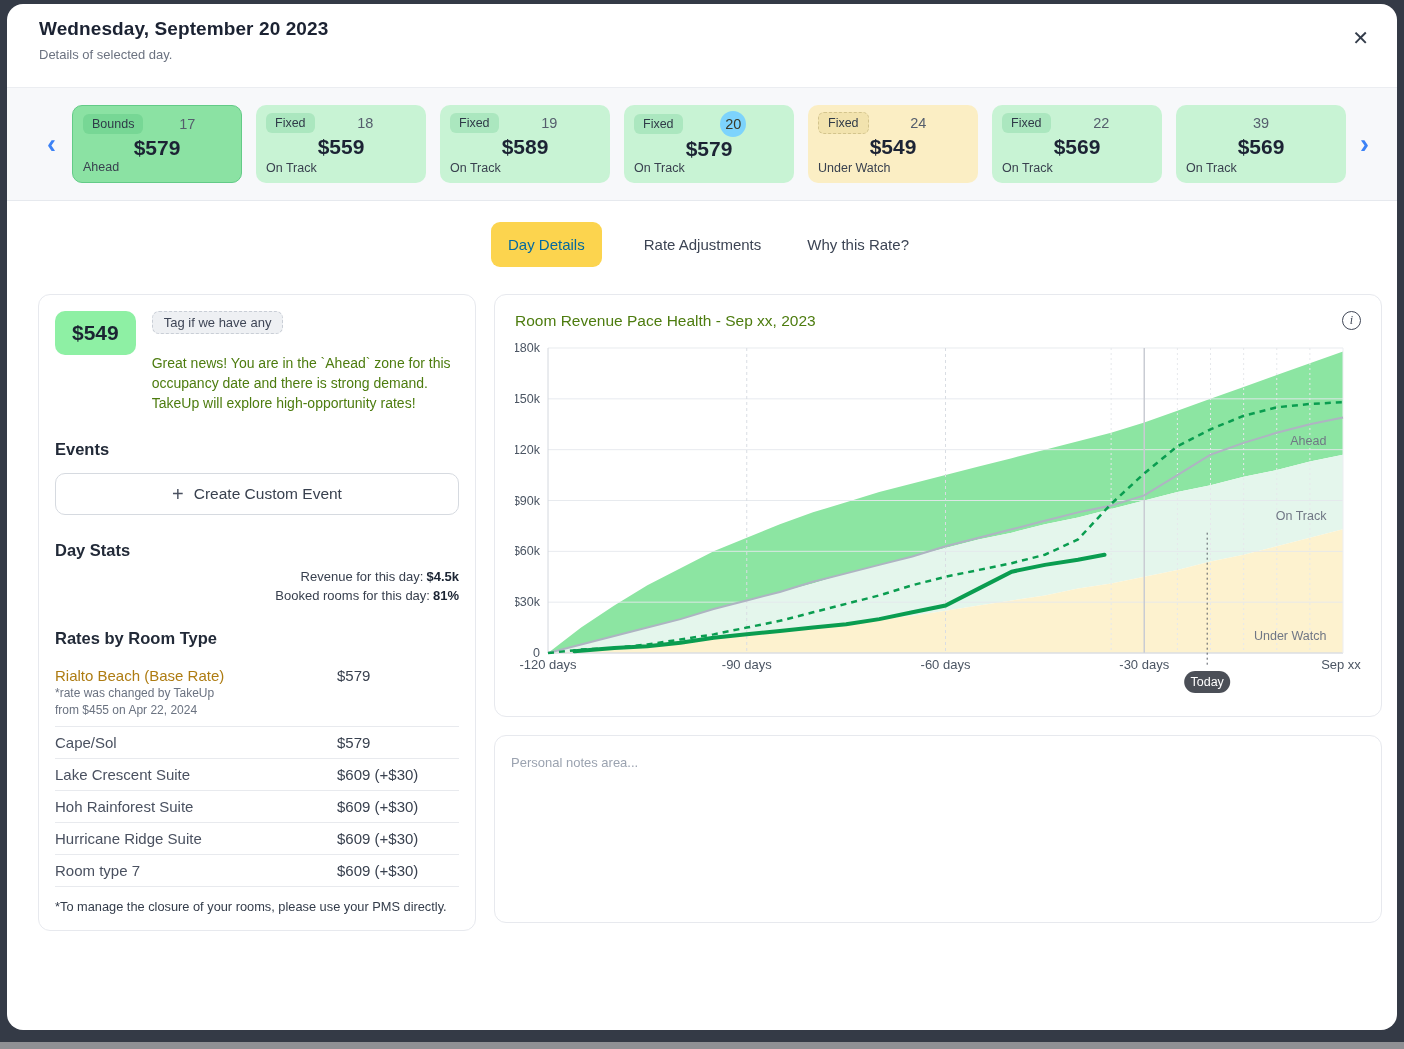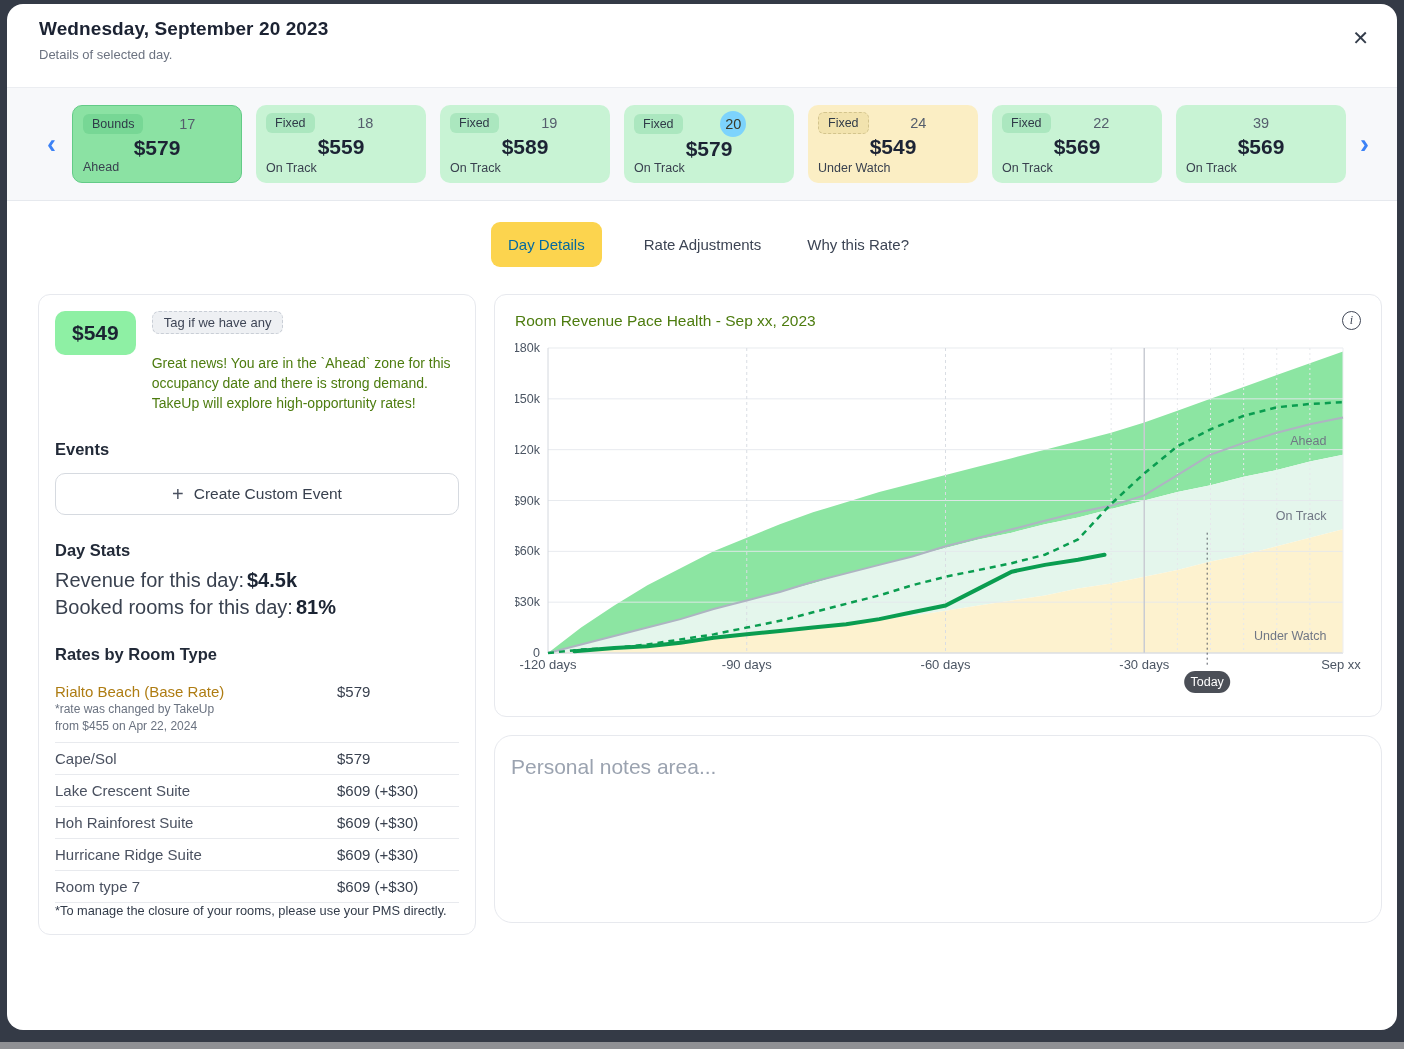--- a/index.html
+++ b/index.html
@@ -45,38 +45,38 @@
   
   .price-row{display:flex;gap:16px;}
   .price-chip{background:#8ef0a4;border-radius:10px;padding:10px 17px;font-size:21px;font-weight:700;color:#1b2433;align-self:flex-start;}
   .tag-badge{display:inline-block;background:#eef0f3;border:1px dashed #c9ced6;border-radius:7px;
     padding:3px 11px;font-size:13px;color:#3f4656;}
   .msg{margin-top:20px;font-size:14px;color:#4d7c0f;line-height:1.42;}
   .sec-h{margin:26px 0 0 0;font-size:16.5px;font-weight:600;color:#222a38;}
   .create-btn{margin-top:14px;width:100%;height:42px;border:1px solid #d6dae0;border-radius:10px;background:#fff;
     display:flex;align-items:center;justify-content:center;gap:10px;font-size:15.5px;color:#39414f;cursor:pointer;font-family:inherit;}
   .plus{font-size:20px;color:#4a5160;line-height:1;}
-  .stat-line{margin-top:9px;font-size:20px;color:#39414f;}
+  .stat-line{margin-top:9px;font-size:13px;color:#39414f;text-align:right;}
   .stat-line b{color:#1b2433;margin-left:3px;}
   .rates{margin-top:12px;}
   .rate-row{display:flex;align-items:flex-start;padding:7px 0;border-bottom:1px solid #e8eaee;}
   .rate-name{flex:1;font-size:15px;color:#4a5160;}
   .rate-val{width:122px;font-size:15px;color:#39414f;}
   .base-name{color:#ae7c12;}
   .rate-note{font-size:12px;color:#6a7280;line-height:1.38;margin-top:1px;}
-  .footnote{font-size:12.8px;color:#333c4a;}
+  .footnote{margin-top:12px;font-size:12.8px;color:#333c4a;}
   
   .chart-head{display:flex;justify-content:space-between;align-items:center;}
   .chart-title{font-size:15.5px;font-weight:500;color:#4d7c0f;}
   .info-icon{width:19px;height:19px;border:1.6px solid #3f4656;border-radius:50%;display:flex;align-items:center;
     justify-content:center;font-size:12px;color:#3f4656;cursor:pointer;box-sizing:border-box;font-family:"Liberation Serif",serif;font-style:italic;}
   #chart-svg{display:block;margin-top:10px;}
   
-  .notes-area{width:100%;height:188px;box-sizing:border-box;border:1px solid #e7e9ee;border-radius:18px;
-    padding:19px 16px;font-size:21px;color:#333c4a;resize:none;outline:none;font-family:inherit;}
+  .notes-area{width:100%;height:188px;box-sizing:border-box;border:1px solid #e7e9ee;border-radius:12px;
+    padding:19px 16px;font-size:13px;color:#333c4a;resize:none;outline:none;font-family:inherit;}
   .notes-area::placeholder{color:#9ba3b0;}
 </style>
 </head>
 <body>
 
 <div class="modal">
 
   <div class="hdr">
     <h1>Wednesday, September 20 2023</h1>
     <div class="sub">Details of selected day.</div>

